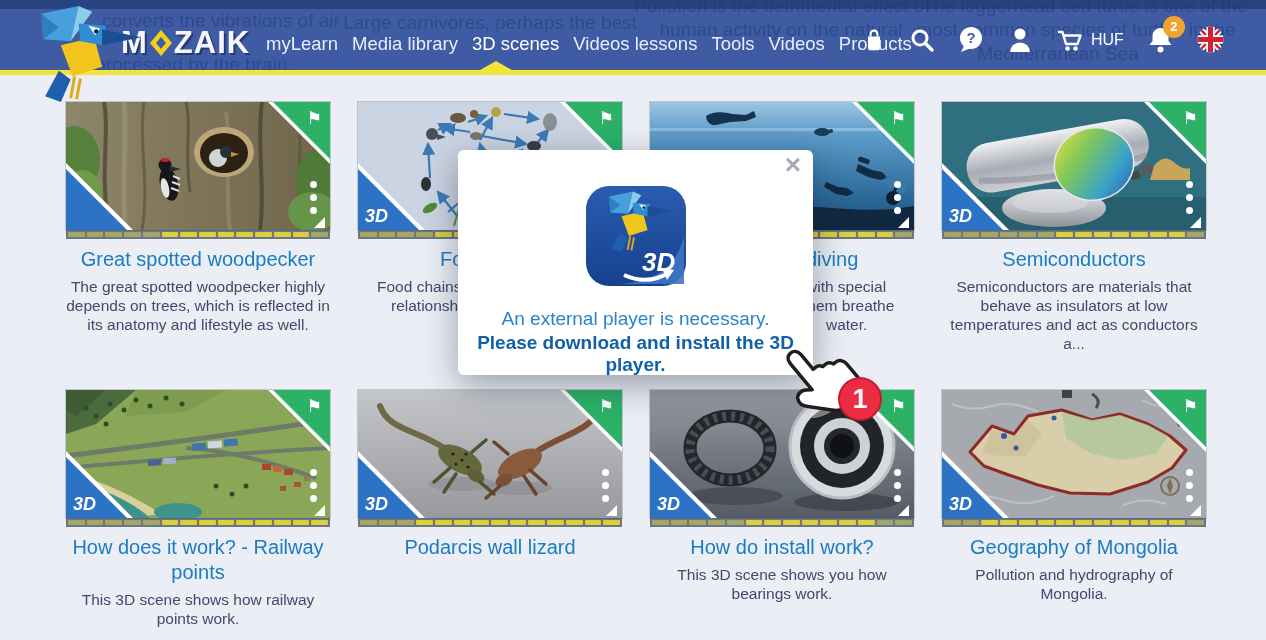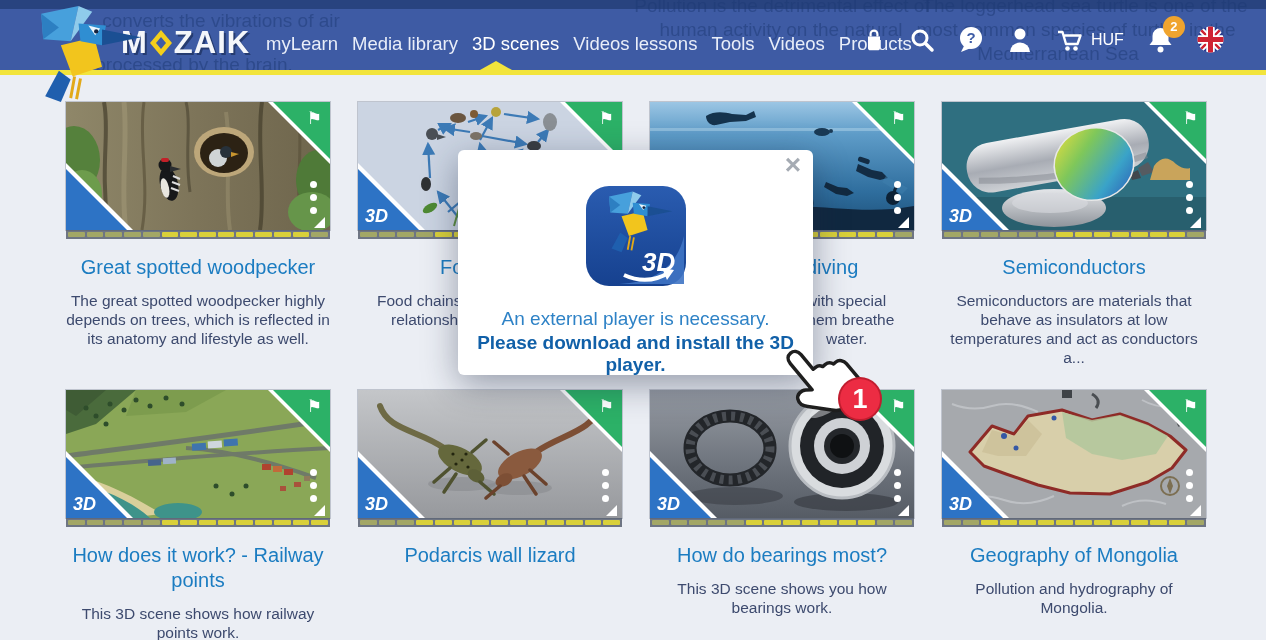--- a/index.html
+++ b/index.html
@@ -41,22 +41,22 @@
       clip-path:polygon(0 0,0 100%,100% 100%);}
   .badge3d-label{position:absolute;bottom:3px;left:7px;color:#fff;font-size:18px;font-weight:bold;font-style:italic;}
   .dots{position:absolute;right:13px;bottom:16px;display:flex;flex-direction:column;gap:6px;cursor:pointer;}
   .dots span{width:7px;height:7px;border-radius:50%;background:#fff;}
   .fold{position:absolute;right:5px;bottom:2px;width:11px;height:11px;background:#fff;
       clip-path:polygon(100% 0,100% 100%,0 100%);}
   .strip{width:264px;height:9px;background:#6e7583;display:flex;gap:2px;padding:2px;box-sizing:border-box;}
   .strip .dash{flex:1;height:5px;border-radius:1px;}
   .strip .dy{background:#d9d03a;}
   .strip .do{background:#a3a766;}
-  .card-title{margin-top:16px;text-align:center;color:#1b7cc1;font-size:20px;line-height:1.25;cursor:pointer;}
-  .card-desc{margin-top:12px;text-align:center;color:#3d4a6e;font-size:15.5px;line-height:1.22;}
+  .card-title{margin-top:8px;text-align:center;color:#1b7cc1;font-size:20px;line-height:1.25;cursor:pointer;}
+  .card-desc{margin-top:6px;text-align:center;color:#3d4a6e;font-size:15.5px;line-height:1.22;}
   .frag{text-align:left;}
   .card-desc.frag div{text-align:left;}
 
   
   .modal{position:absolute;left:458px;top:150px;width:355px;height:225px;background:#fff;border-radius:6px;
       box-shadow:0 10px 35px rgba(25,35,60,.4);z-index:10;}
   .modal-close{position:absolute;top:0px;right:12px;color:#a5abb3;font-size:28px;font-weight:bold;cursor:pointer;line-height:30px;}
   .app-icon{position:absolute;left:50%;transform:translateX(-50%);top:36px;width:100px;height:100px;}
   .modal-line1{position:absolute;top:158px;width:100%;text-align:center;color:#2e82c6;font-size:19px;}
   .modal-line2{position:absolute;top:182px;width:100%;text-align:center;color:#1160a8;font-size:19px;font-weight:bold;cursor:pointer;}
@@ -85,20 +85,21 @@
       <circle cx="82" cy="30" r="2.2" fill="#16233f"></circle>
     </g>
   </defs>
 </svg>
 
 <div class="navbar">
   <div class="nav-topstrip"></div>
 
   <div class="ghost" style="left:221px;top:10px">converts the vibrations of air</div>
   <div class="ghost" style="left:194px;top:54px">processed by the brain.</div>
+  <div class="ghost" style="left:490px;top:12px">Large carnivores, perhaps the best</div>
   <div class="ghost" style="left:782px;top:-5px">Pollution is the detrimental effect of</div>
   <div class="ghost" style="left:781px;top:19px">human activity on the natural</div>
   <div class="ghost" style="left:1085px;top:-5px">The loggerhead sea turtle is one of the</div>
   <div class="ghost" style="left:1076px;top:19px">most common species of turtles in the</div>
   <div class="ghost" style="left:1058px;top:43px">Mediterranean Sea</div>
 
   <div class="nav-underline"></div>
   <div class="nav-indicator"></div>
 
   <svg class="logo-bird" viewBox="0 0 130 105">
@@ -622,21 +623,21 @@
       <span class="dash dy"></span>
       <span class="dash dy"></span>
       <span class="dash dy"></span>
       <span class="dash dy"></span>
       <span class="dash dy"></span>
       <span class="dash dy"></span>
       <span class="dash dy"></span>
       <span class="dash do"></span>
       <span class="dash do"></span>
     </div>
-  <div class="card-title">How do bearings most?</div>
+  <div class="card-title">How do install work?</div>
   <div class="card-desc">This 3D scene shows you how bearings work.</div>
 </div>
 
 <div class="card" style="left:942px;top:390px">
   <div class="thumb">
     <svg class="art" viewBox="0 0 264 128" preserveAspectRatio="none">
       <rect width="264" height="128" fill="#a6a9ad"></rect>
       <path d="M10,14 q20,8 40,2 t46,6 M200,10 q18,10 40,6 M14,110 q24,-8 48,0 t50,-4 M180,116 q20,-10 44,-2" stroke="#c4c7ca" stroke-width="2" fill="none" opacity=".8"></path>
       <path d="M150,4 q10,6 4,14 M240,20 q-8,8 -2,16" stroke="#4a4e52" stroke-width="3" fill="none"></path>
       <rect x="120" y="0" width="10" height="8" fill="#3f4347"></rect>

